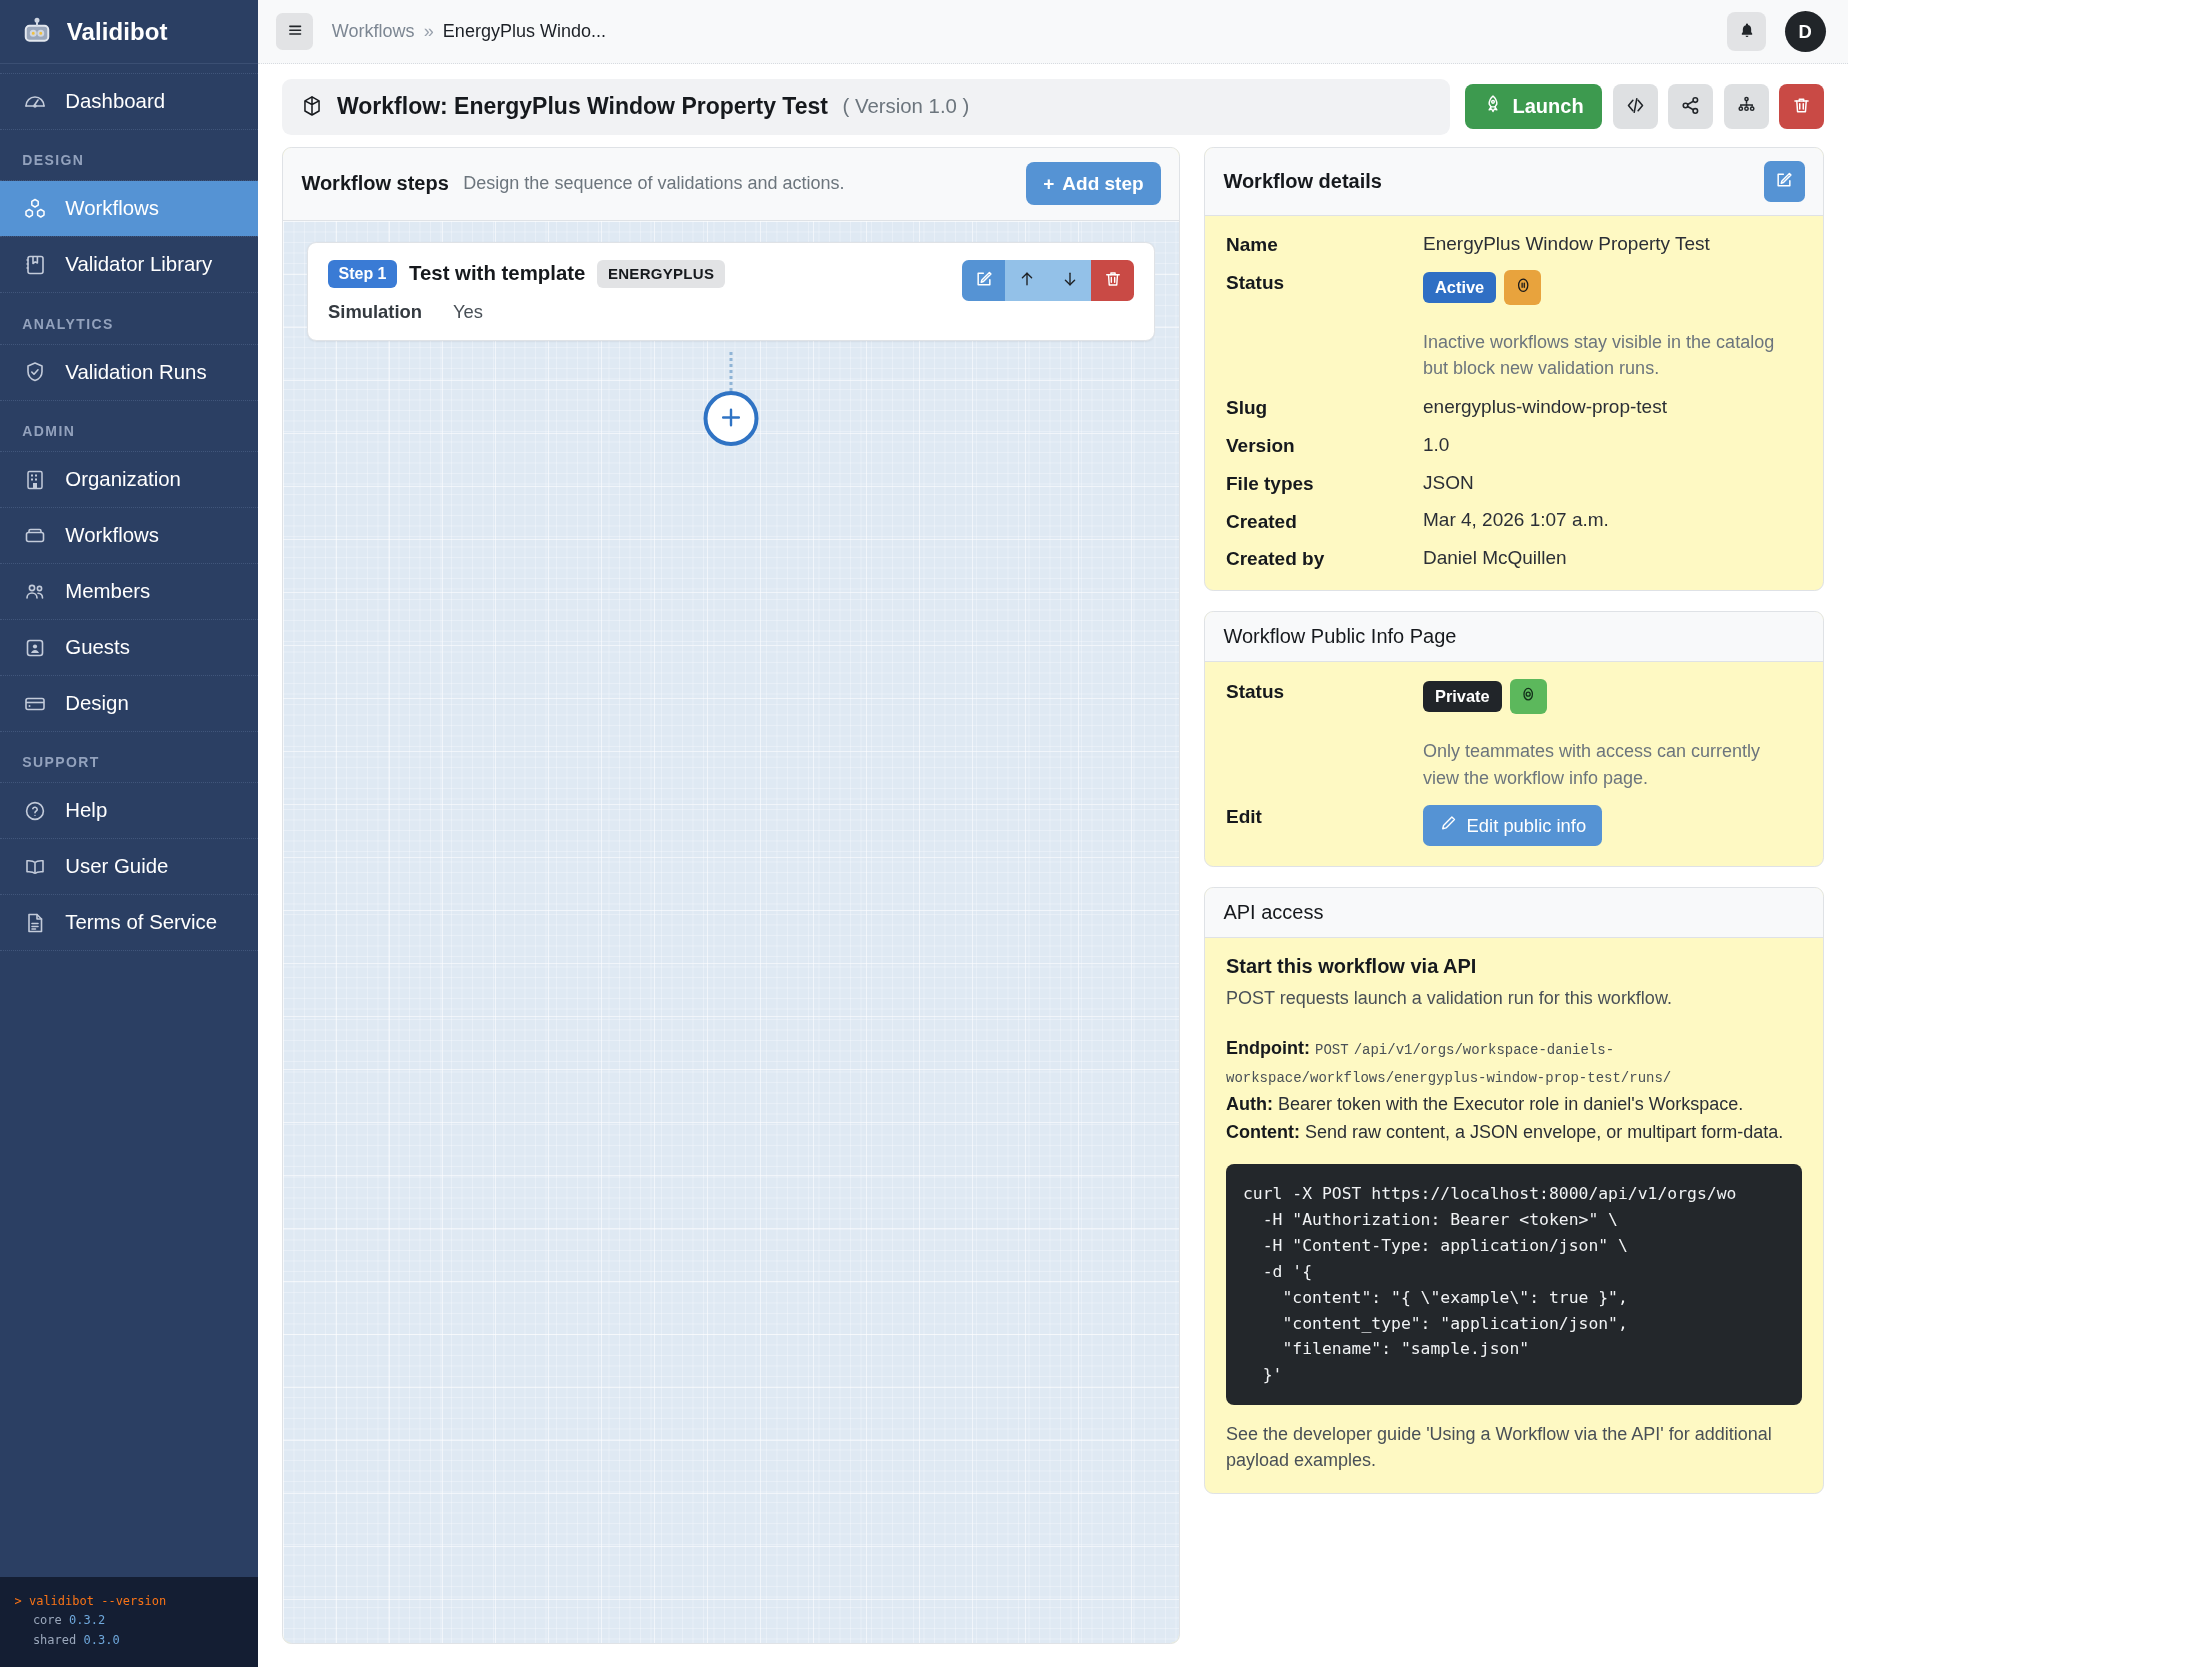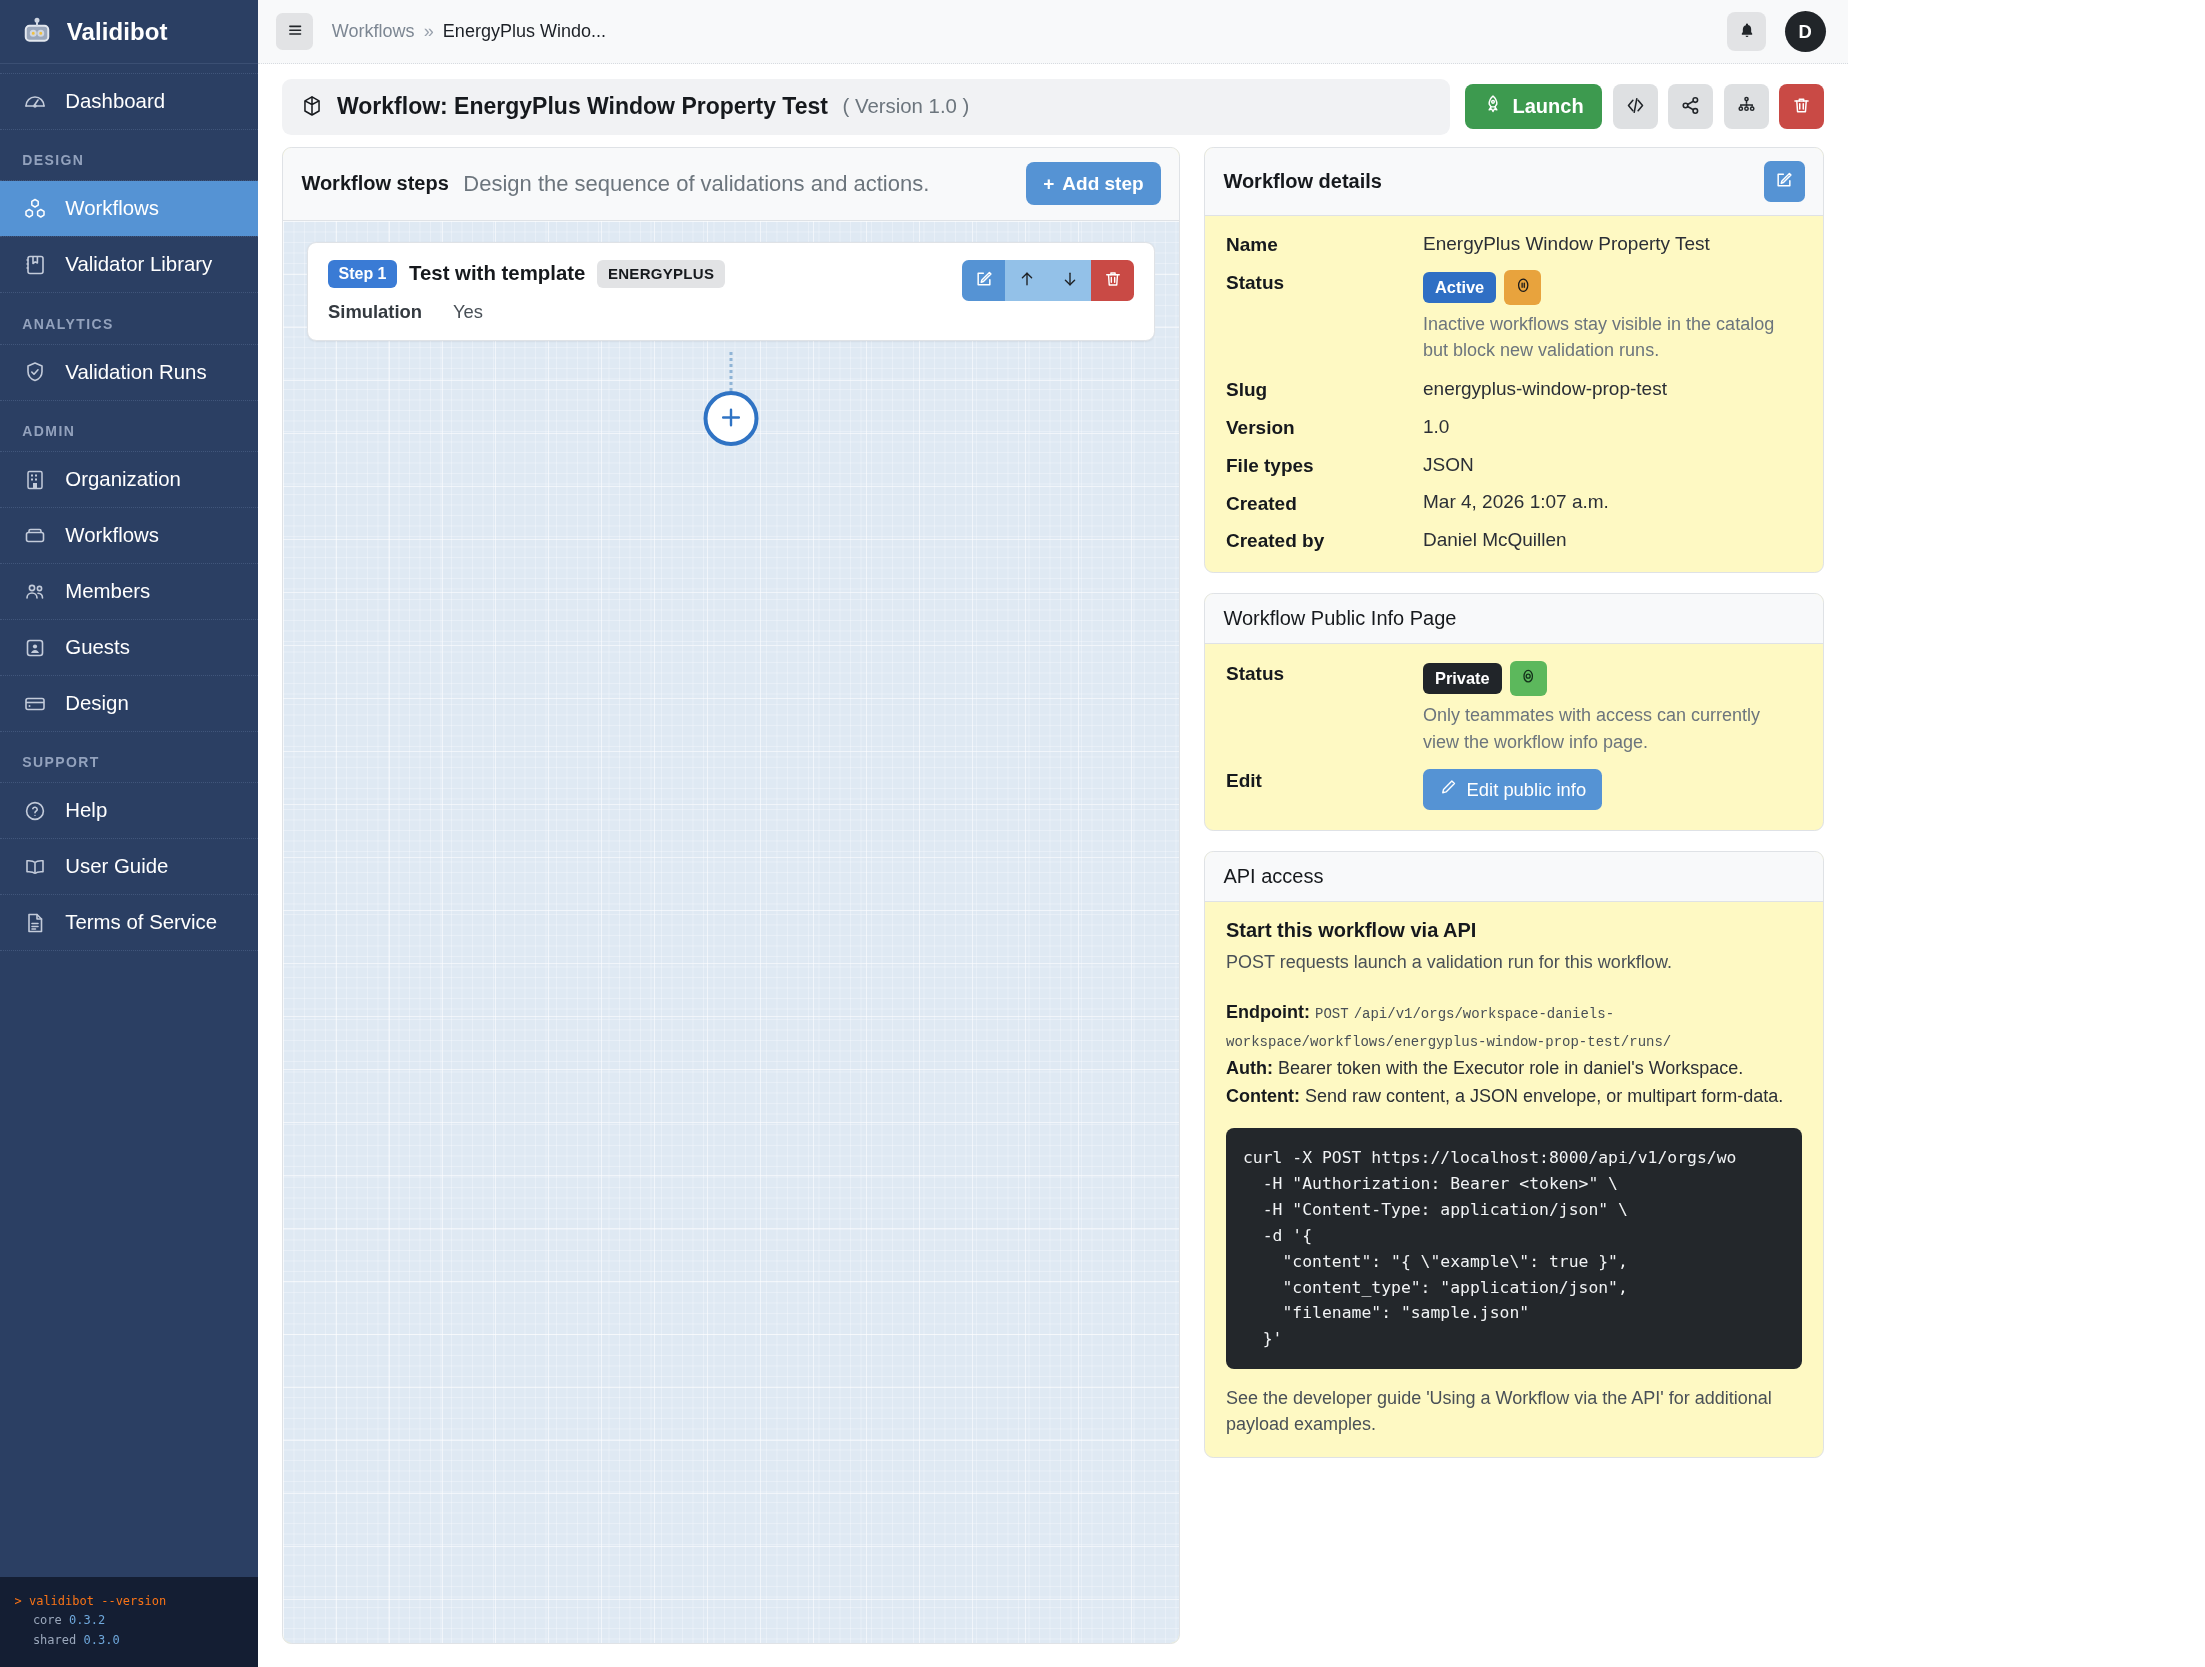--- a/index.html
+++ b/index.html
@@ -122,21 +122,21 @@
   .col-left { flex: 1 1 auto; min-width: 0; display: flex; flex-direction: column; }
   .col-right { flex: 0 0 620px; width: 620px; margin-left: 24px; display:flex; flex-direction: column; gap: 20px; }
 
   .card { background:#fef9c3; border: 0.7px solid #dfe2e6; border-radius: 9.2px; overflow: hidden; }
   .steps-card { display:flex; flex-direction: column; flex: 1 1 auto; min-height:0; }
   .steps-head {
     background: #f8f9fa; border-bottom: 0.7px solid #dfe2e6;
     display:flex; align-items:center; padding: 14.5px 18.4px;
   }
   .steps-title { font-size: 20px; font-weight: 700; color: #16191d; }
-  .steps-sub { font-size: 22px; color: #6c757d; margin-left: 14.5px; }
+  .steps-sub { font-size: 18px; color: #6c757d; margin-left: 14.5px; }
   .steps-head-spacer { flex:1 1 auto; }
   .btn-add-step {
     background: #5593d4; color:#fff; border:none; border-radius: 8px;
     height: 43px; padding: 0 17px; font-size: 19px; font-weight: 600;
     display:flex; align-items:center; gap: 8px; cursor:pointer;
     font-family: "Liberation Sans", sans-serif;
   }
 
   .canvas {
     position: relative; flex: 1 1 auto; min-height: 0;
@@ -212,21 +212,21 @@
   }
   .badge.active { background:#2f6fc4; }
   .badge.private { background:#212529; }
   .mini-btn {
     width: 37px; height: 35px; border-radius: 6px;
     display:flex; align-items:center; justify-content:center; cursor:pointer;
   }
   .mini-btn.warn { background:#e8a33d; }
   .mini-btn.green { background:#5cb85c; }
   .mini-btn svg { width: 18.4px; height: 18.4px; }
-  .help-text { font-size: 18px; color:#6c757d; line-height: 1.45; margin-top: 6px; max-width: 368px; }
+  .help-text { font-size: 18px; color:#6c757d; line-height: 1.45; margin-top: 24px; max-width: 368px; }
   .btn-edit-public {
     background:#5593d4; color:#fff; border:none; border-radius: 6.6px;
     height: 41px; padding: 0 16px; font-size: 18.4px; font-weight: 500;
     display:inline-flex; align-items:center; gap: 9.2px; cursor:pointer;
     font-family: "Liberation Sans", sans-serif;
   }
   .btn-edit-public svg { width: 18.4px; height: 18.4px; }
 
   .api-h { font-size: 20px; font-weight: 700; color:#16191d; }
   .api-p { font-size: 18px; color:#495057; margin-top: 8px; line-height:1.4; }

